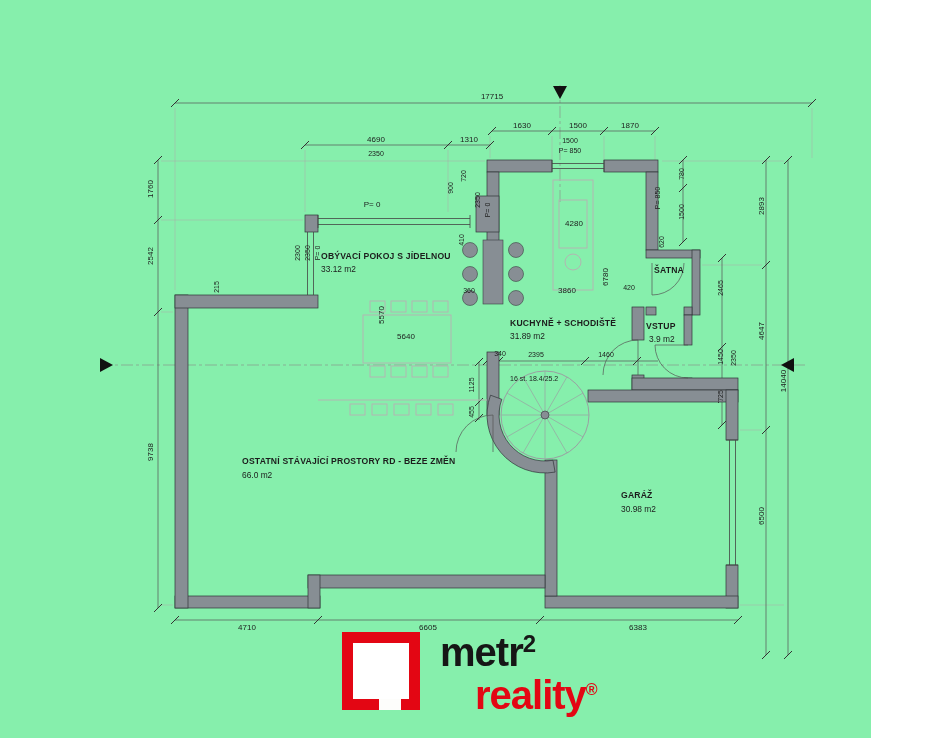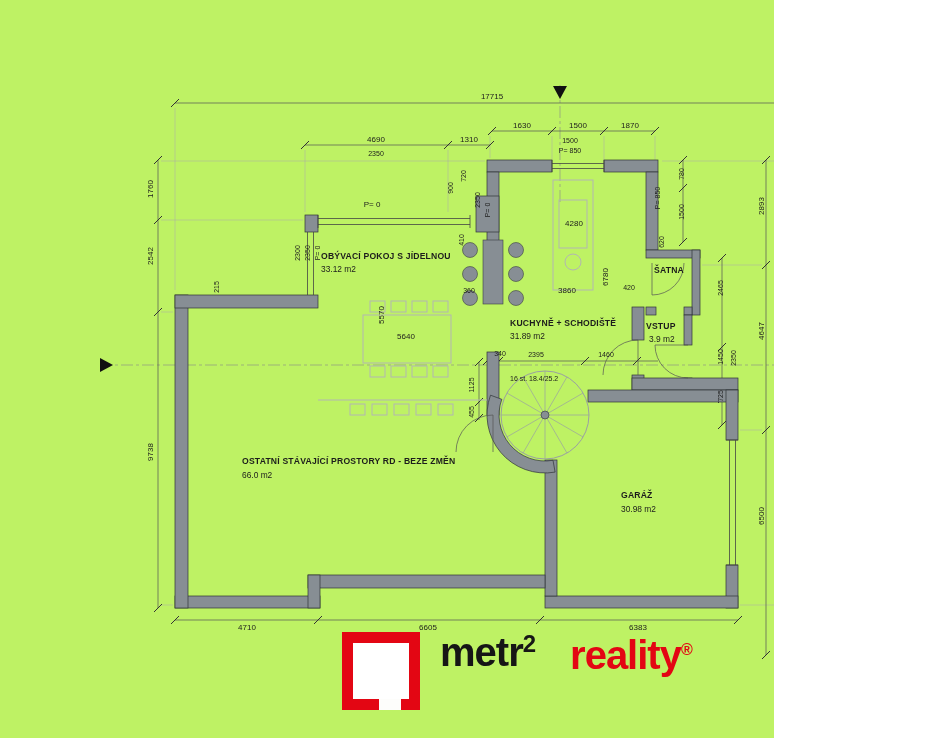--- a/index.html
+++ b/index.html
@@ -1,28 +1,28 @@
 <!DOCTYPE html>
 <html><head>
 <meta charset="utf-8">
 <style>
   html,body{margin:0;padding:0;background:#ffffff;}
-  .page{position:relative;width:774px;height:738px;background:#bef264;overflow:hidden;
+  .page{position:relative;width:871px;height:738px;background:#86efac;overflow:hidden;
         font-family:"Liberation Sans",sans-serif;}
   svg{position:absolute;left:0;top:0;}
   text{font-family:"Liberation Sans",sans-serif;fill:#1c1c1c;}
   .dim{font-size:8px;}
   .dim-sm{font-size:7px;}
   .room-name{font-size:8.6px;font-weight:bold;letter-spacing:.2px;}
   .room-area{font-size:8.4px;}
   .note{font-size:7px;}
   .logo{position:absolute;left:342px;top:632px;display:flex;align-items:flex-start;gap:20px;}
   .logo-mark{position:relative;width:56px;height:56px;border:11px solid #e30613;background:#fff;}
   .logo-notch{position:absolute;right:8px;bottom:-11px;width:22px;height:11px;background:#fdfdfb;}
-  .logo-text{display:flex;flex-direction:row;line-height:1;}
+  .logo-text{display:flex;flex-direction:column;line-height:1;}
   .logo-line1{font-size:40px;font-weight:bold;color:#161616;letter-spacing:-1px;}
   .logo-line1 sup{font-size:24px;}
   .logo-line2{font-size:40px;font-weight:bold;color:#e30613;letter-spacing:-1px;margin-top:3px;margin-left:35px;}
   .logo-line2 sup{font-size:16px;}
 </style>
 </head>
 <body>
 
 <div class="page">
 <svg width="949" height="738" viewBox="0 0 949 738">

